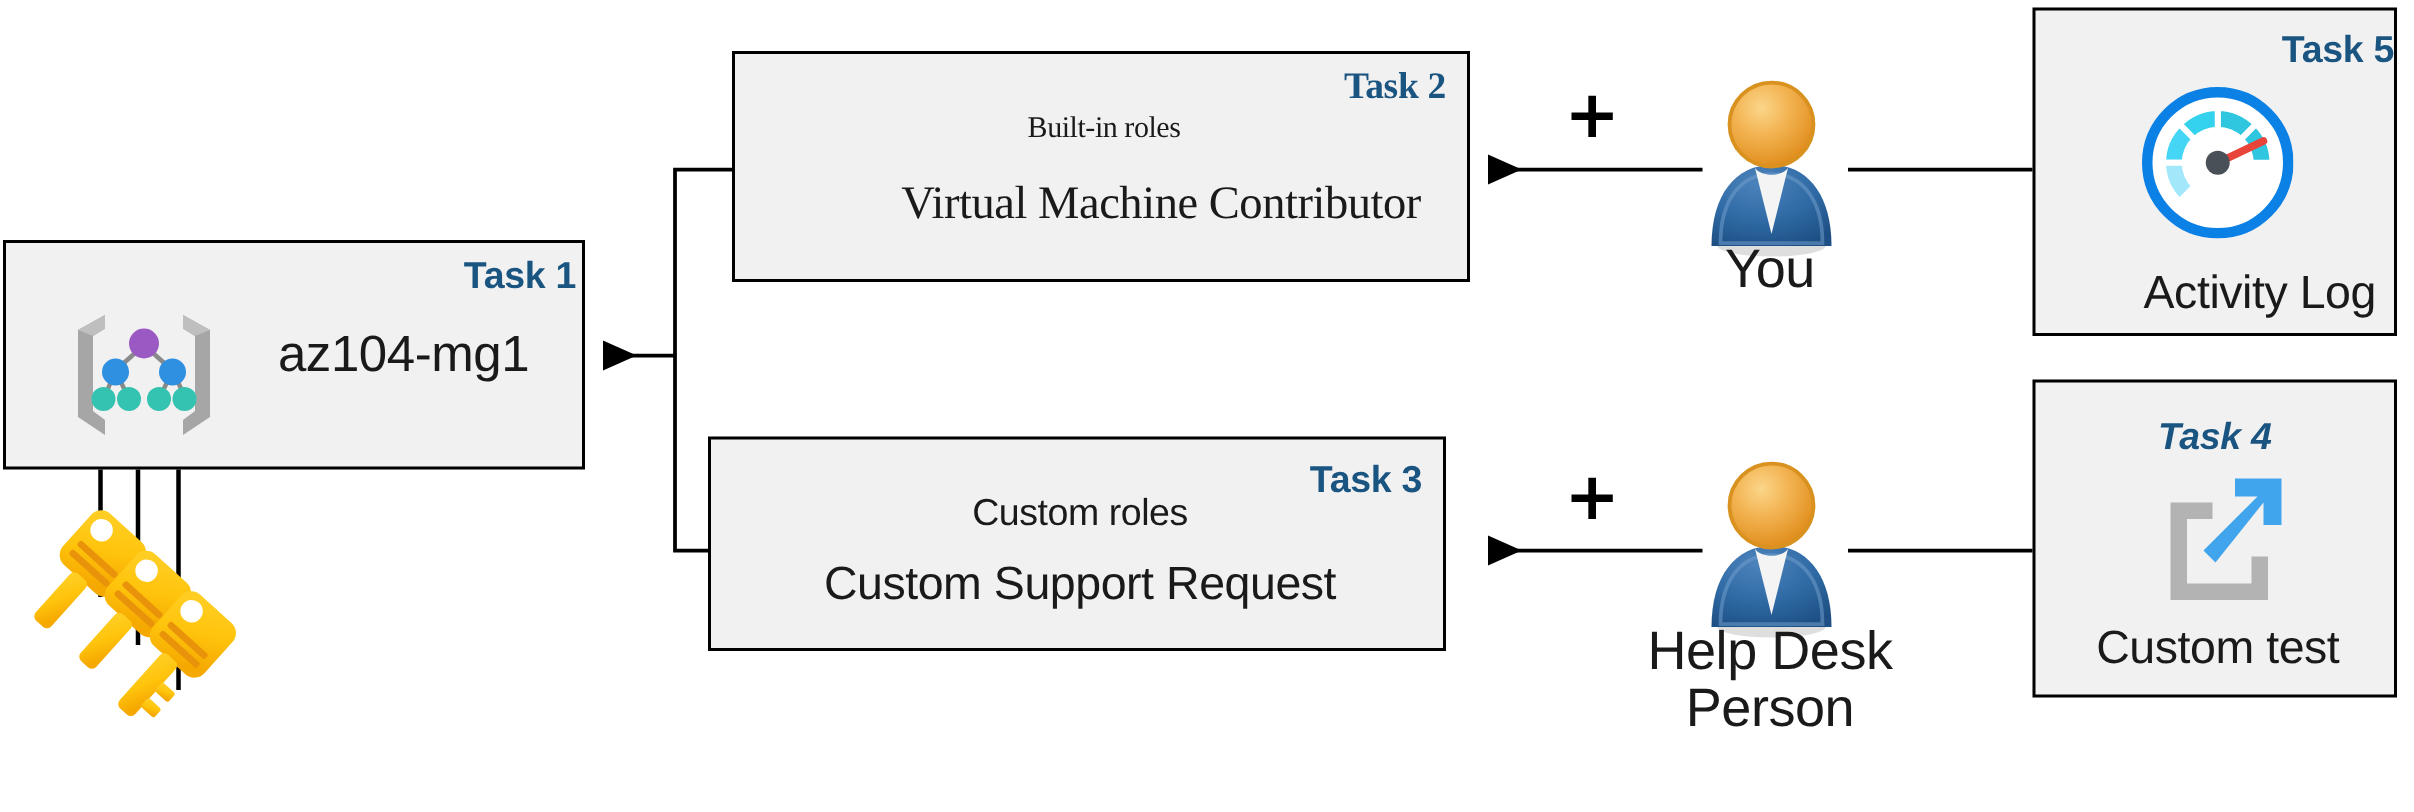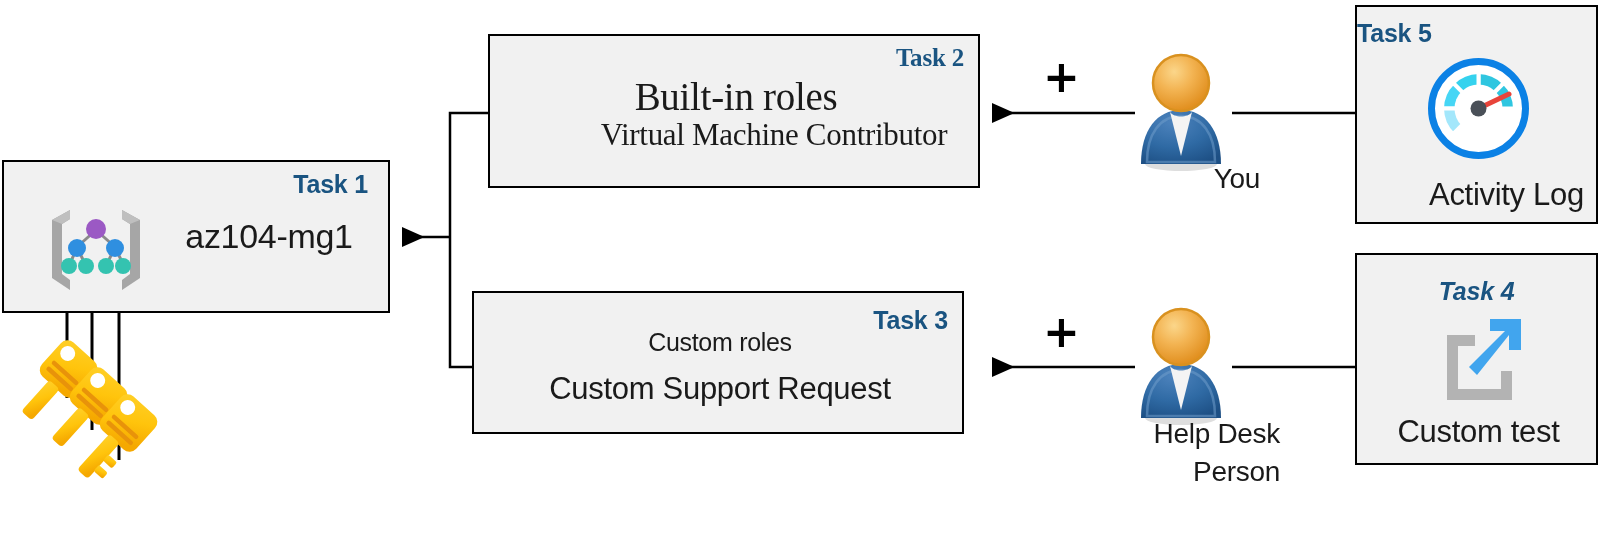--- a/index.html
+++ b/index.html
@@ -36,22 +36,22 @@
     color: #1a1a1a;
     font-size: 30px;
     font-weight: 400;
     text-align: center;
     white-space: nowrap;
     letter-spacing: -0.3px;
   }
   .person-label {
     position: absolute;
     color: #1a1a1a;
-    font-size: 28px;
-    text-align: right;
+    font-size: 36px;
+    text-align: center;
     line-height: 38px;
     white-space: nowrap;
     letter-spacing: -0.3px;
   }
   .plus-sign {
     position: absolute;
     color: #000000;
     font-size: 44px;
     font-weight: bold;
     line-height: 1;
@@ -169,21 +169,21 @@
       <ellipse cx="44" cy="112" rx="36" ry="7" fill="#000000" opacity="0.13"></ellipse>
       <path d="M4,112 C4,78 20,58 44,58 C68,58 84,78 84,112 Z" fill="url(#bodyGrad)"></path>
       <path d="M10,110 C10,82 23,64 44,64 C65,64 78,82 78,110 Z" fill="none" stroke="#6f9ccb" stroke-width="2.5" opacity="0.55"></path>
       <path d="M33,60 L44,104 L55,60 C51,66 37,66 33,60 Z" fill="#f4f4f4"></path>
       <circle cx="44" cy="31" r="28" fill="url(#headGrad)"></circle>
       <circle cx="44" cy="31" r="28" fill="none" stroke="#d9911f" stroke-width="2.5"></circle>
     </g>
   </svg>
 
   <div class="box" style="left:2px; top:160px; width:388px; height:153px;">
-    <div class="task-label" style="right:20px; top:8px;">Task 1</div>
+    <div class="task-label" style="right:4px; top:8px;">Task 1</div>
 
     <svg class="icon-abs" style="left:38px; top:40px;" width="108" height="96" viewBox="0 0 108 96">
       <path d="M28,8 L10,18 L10,76 L28,88 L28,78 L20,72 L20,22 L28,17 Z" fill="#a6a6a6"></path>
       <path d="M28,8 L10,18 L20,22 L28,17 Z" fill="#bfbfbf"></path>
       <path d="M80,8 L98,18 L98,76 L80,88 L80,78 L88,72 L88,22 L80,17 Z" fill="#a6a6a6"></path>
       <path d="M80,8 L98,18 L88,22 L80,17 Z" fill="#bfbfbf"></path>
       <line x1="54" y1="28" x2="35" y2="45" stroke="#8a8a8a" stroke-width="3"></line>
       <line x1="54" y1="28" x2="73" y2="45" stroke="#8a8a8a" stroke-width="3"></line>
       <line x1="35" y1="45" x2="28" y2="62" stroke="#8a8a8a" stroke-width="3"></line>
       <line x1="35" y1="45" x2="43" y2="62" stroke="#8a8a8a" stroke-width="3"></line>
@@ -196,32 +196,32 @@
       <circle cx="44" cy="64" r="8" fill="#34c3b0"></circle>
       <circle cx="64" cy="64" r="8" fill="#34c3b0"></circle>
       <circle cx="81" cy="64" r="8" fill="#34c3b0"></circle>
     </svg>
 
     <div class="body-text" style="left:160px; top:55px; width:210px; font-size:34px;">az104-mg1</div>
   </div>
 
   <div class="box" style="left:488px; top:34px; width:492px; height:154px;font-family:Liberation Serif, serif;">
     <div class="task-label" style="right:14px; top:8px;">Task 2</div>
-    <div class="body-text" style="left:0; top:38px; width:492px; font-size:39px;">Built-in roles</div>
+    <div class="body-text" style="left:0; top:38px; width:492px; font-size:20px;">Built-in roles</div>
     <div class="body-text" style="left:0; top:81px; width:492px; font-size:31px;margin-left:38px;">Virtual Machine Contributor</div>
   </div>
 
   <div class="box" style="left:472px; top:291px; width:492px; height:143px;">
     <div class="task-label" style="right:14px; top:13px;">Task 3</div>
     <div class="body-text" style="left:0; top:35px; width:492px; font-size:25px;">Custom roles</div>
     <div class="body-text" style="left:0; top:78px; width:492px; font-size:31px;">Custom Support Request</div>
   </div>
 
   <div class="box" style="left:1355px; top:5px; width:243px; height:219px;">
-    <div class="task-label" style="left:0; right:0; top:12px; text-align:left;">Task 5</div>
+    <div class="task-label" style="left:0; right:0; top:12px; text-align:right;">Task 5</div>
 
     <svg class="icon-abs" style="left:71px; top:51px;" width="101" height="101" viewBox="0 0 101 101">
       <circle cx="50.5" cy="50.5" r="47" fill="#ffffff" stroke="#0b81e5" stroke-width="7"></circle>
       <g stroke-linecap="butt">
         <path d="M50.5,50.5 L50.5,14 A36.5,36.5 0 0 1 76,24.8 Z" fill="#2fc6e0" stroke="#ffffff" stroke-width="4"></path>
         <path d="M50.5,50.5 L76,24.8 A36.5,36.5 0 0 1 87,50.5 Z" fill="#2fc6e0" stroke="#ffffff" stroke-width="4"></path>
         <path d="M50.5,50.5 L25,24.8 A36.5,36.5 0 0 1 50.5,14 Z" fill="#35d2ee" stroke="#ffffff" stroke-width="4"></path>
         <path d="M50.5,50.5 L14,50.5 A36.5,36.5 0 0 1 25,24.8 Z" fill="#46d6f5" stroke="#ffffff" stroke-width="4"></path>
         <path d="M50.5,50.5 L25,76.2 A36.5,36.5 0 0 1 14,50.5 Z" fill="#a3e7fb" stroke="#ffffff" stroke-width="4"></path>
       </g>

